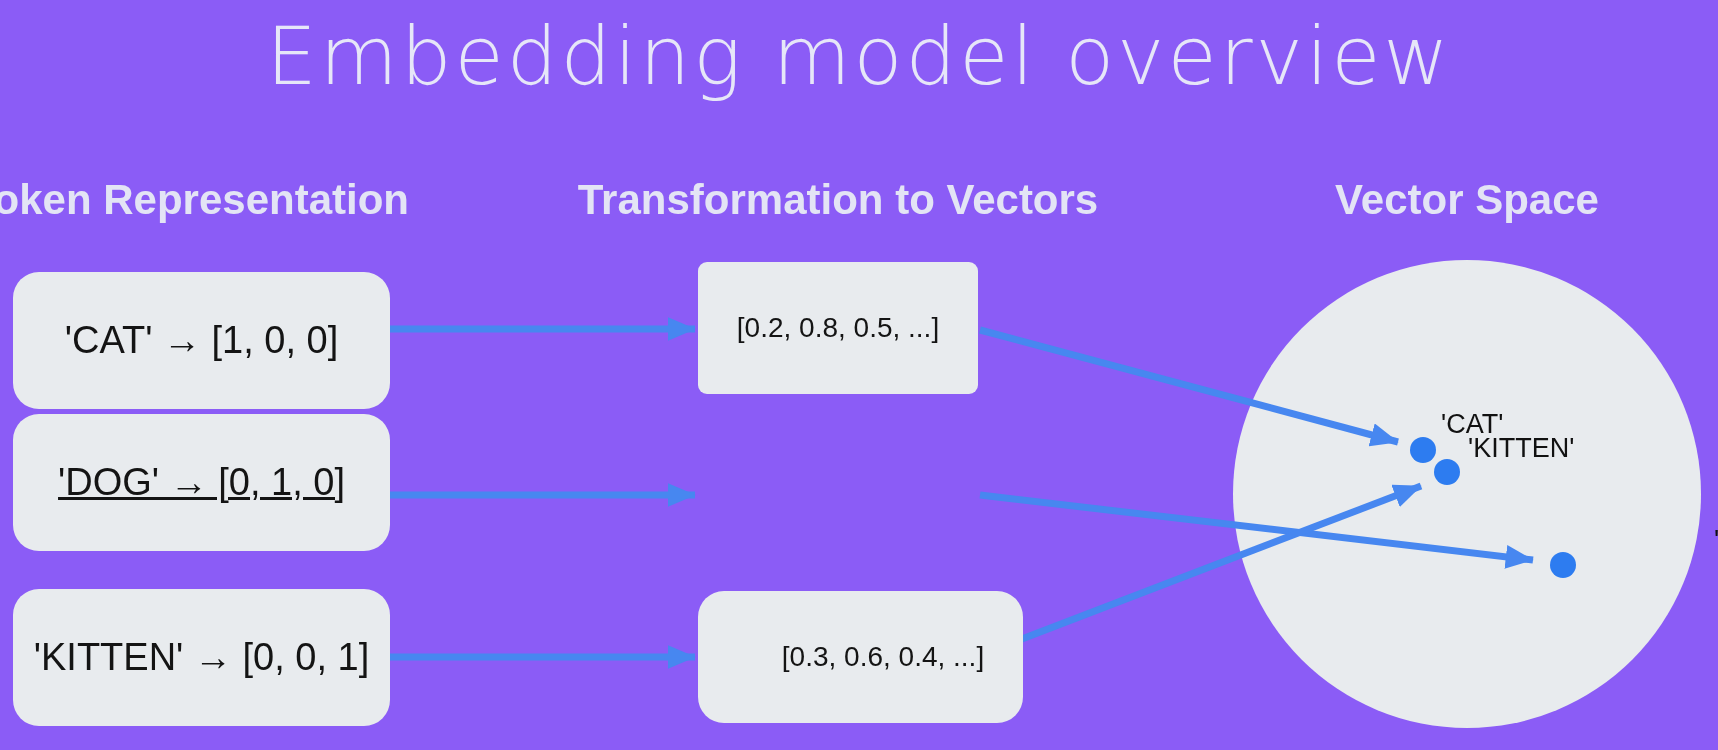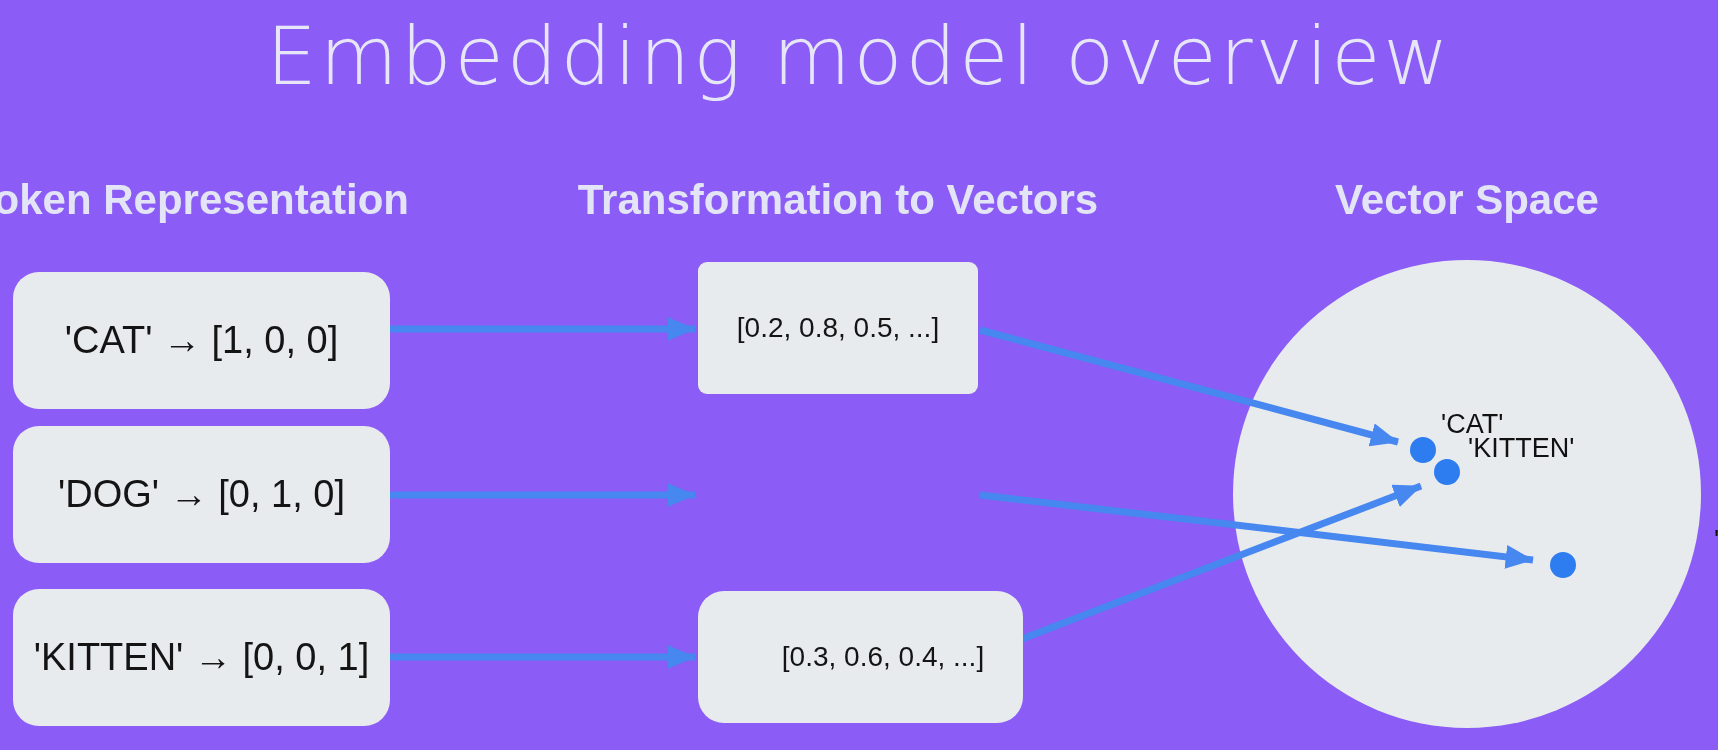--- a/index.html
+++ b/index.html
@@ -59,21 +59,21 @@
     border-radius: 26px;
     display: flex;
     align-items: center;
     justify-content: center;
     color: #141414;
     white-space: nowrap;
   }
   .box.token  { left: 13px;  width: 377px; height: 137px; font-size: 38px; }
   .box.vector { left: 698px; width: 280px; height: 132px; font-size: 28px; }
   .box.r1t { top: 272px; }
-  .box.r2t { top: 426px; }
+  .box.r2t { top: 414px; text-decoration: underline; }
   .box.r3t { top: 589px; }
   .box.r1v { top: 262px; border-radius: 9px; }
   .box.r2v { top: 428px; }
   .box.r3v { top: 591px; padding-left: 45px; }
 
   .point-label {
     position: absolute;
     font-size: 27px;
     line-height: 35px;
     color: #111111;

